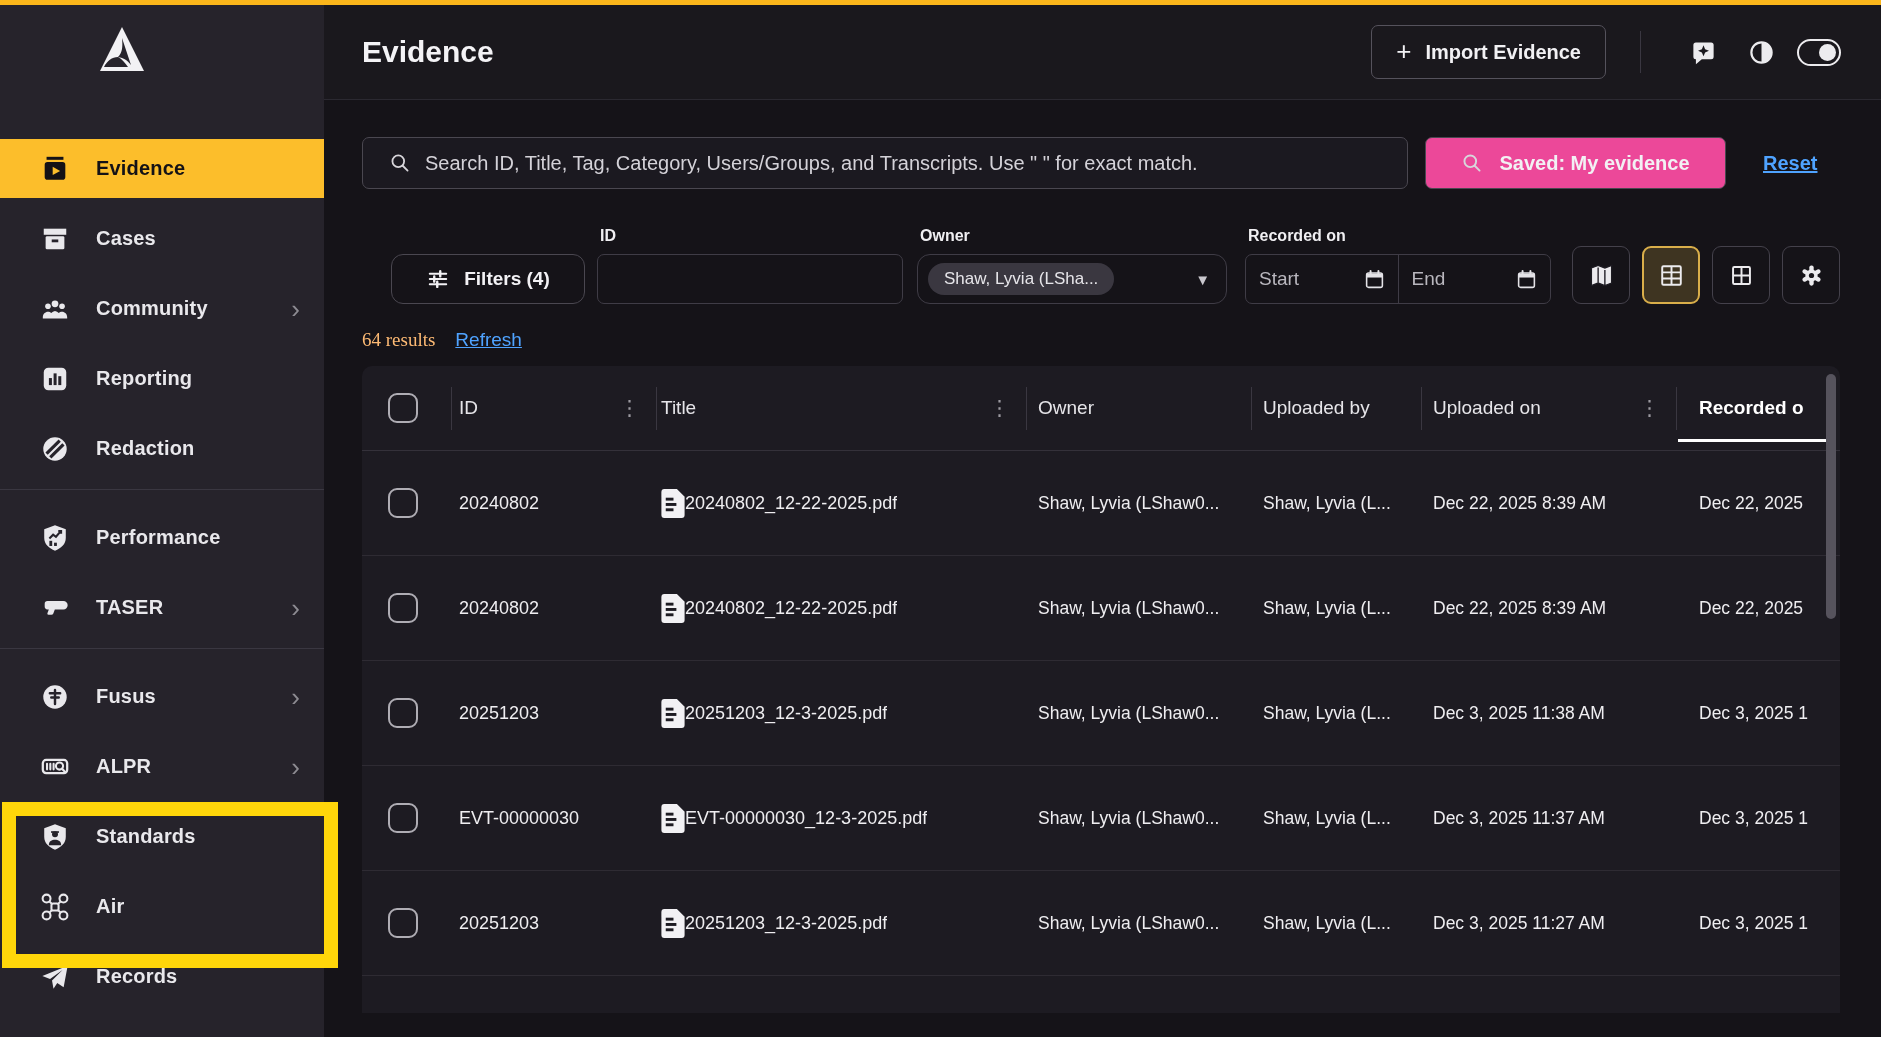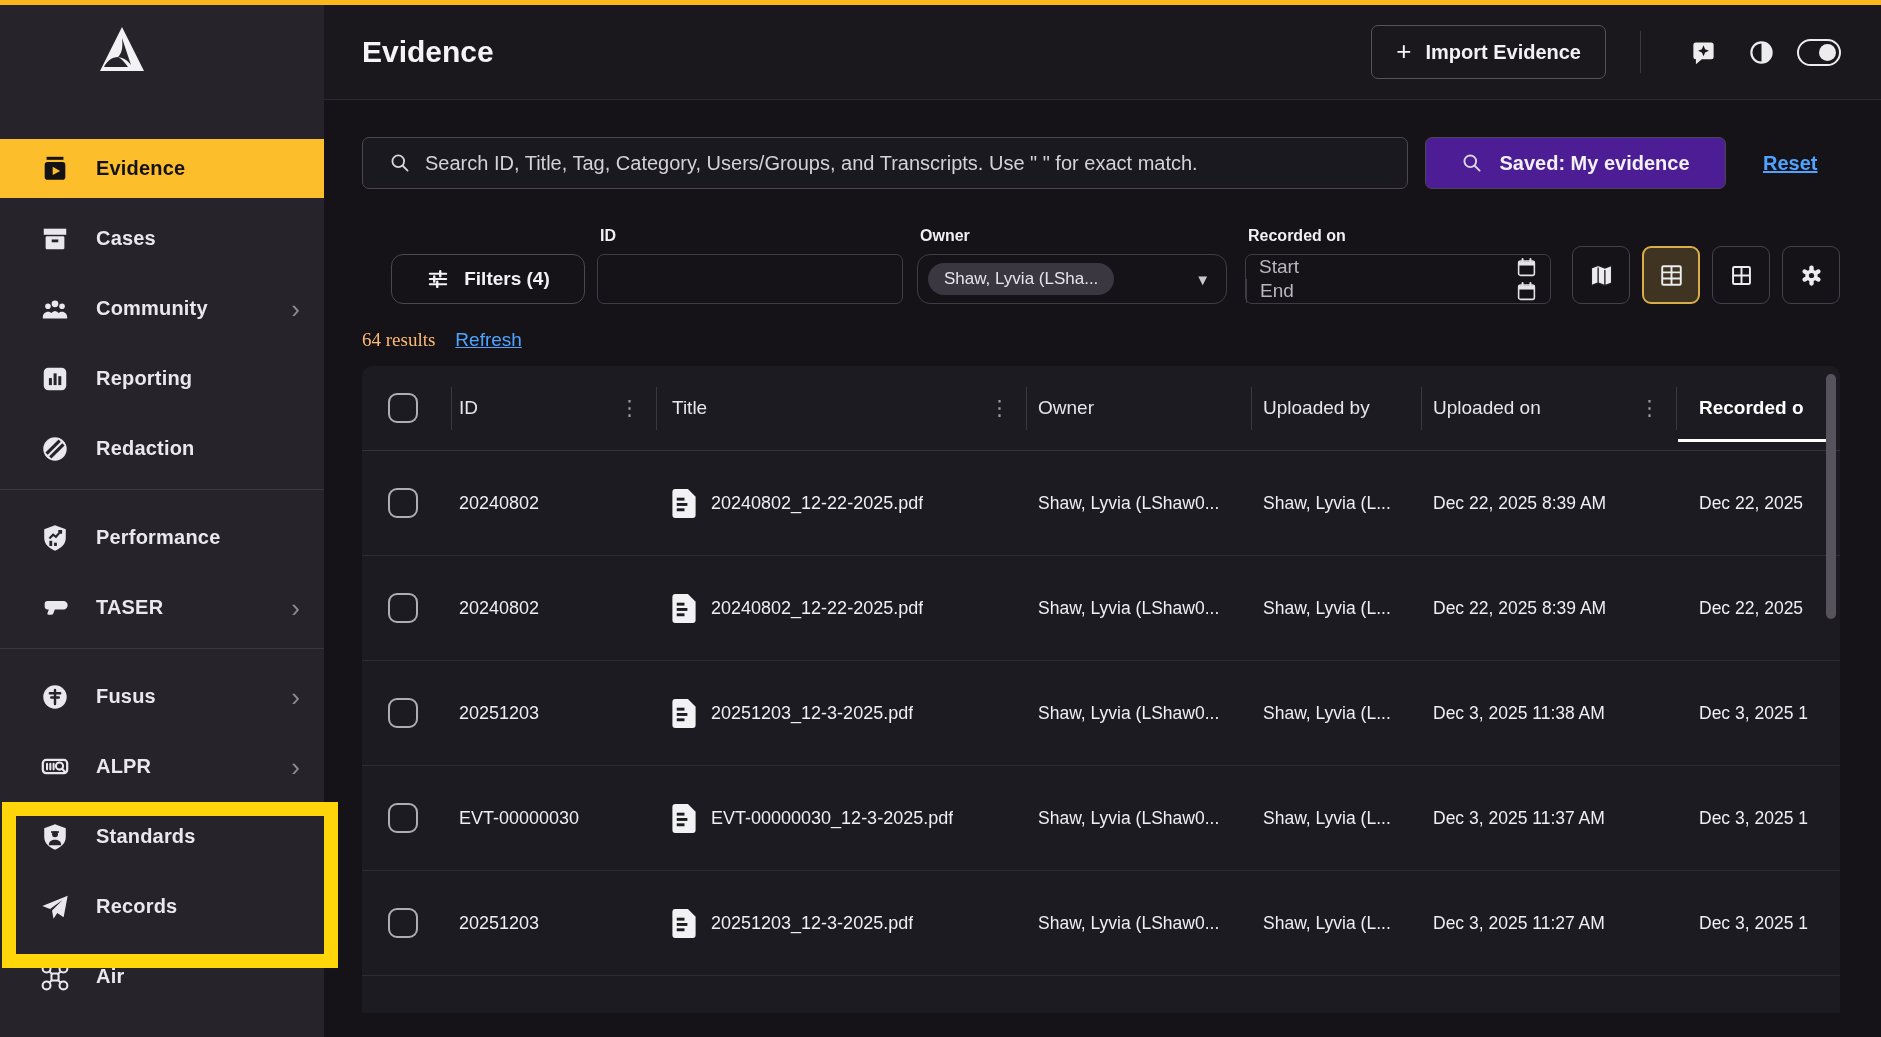--- a/index.html
+++ b/index.html
@@ -51,21 +51,21 @@
   .content { padding:0 41px 0 38px; }
 
   
   .search-row { margin-top:37px; display:flex; align-items:center; }
   .search-box { width:1046px; height:52px; background:#1B1920; border:1px solid #4A4750;
     border-radius:7px; display:flex; align-items:center; padding:0 26px; }
   .search-box svg, .saved-btn svg { width:22px; height:22px; flex:none; color:#D8D6DB; }
   .search-input { flex:1; margin-left:14px; background:transparent; border:none; outline:none;
     color:#ECEBEE; font-size:20px; font-family:inherit; }
   .search-input::placeholder { color:#D4D2D8; opacity:1; }
-  .saved-btn { margin-left:17px; width:301px; height:52px; background:#4c1d95; border:1px solid #4A4750;
+  .saved-btn { margin-left:17px; width:301px; height:52px; background:#ec4899; border:1px solid #4A4750;
     border-radius:7px; display:flex; align-items:center; justify-content:center; gap:16px;
     color:#F2F1F4; font-size:20px; font-weight:700; cursor:pointer; font-family:inherit; }
   .reset-link { margin-left:37px; color:#4FA3FF; font-size:20px; font-weight:700;
     text-decoration:underline; cursor:pointer; }
 
   
   .filter-row { margin-top:38px; display:flex; align-items:flex-end; }
   .field { display:flex; flex-direction:column; }
   .field-label { font-size:16px; font-weight:700; color:#F0EFF2; margin:0 0 8px 3px; height:19px; }
   .filters-btn { width:194px; height:50px; border:1px solid #4A4750; border-radius:12px; background:transparent;
@@ -75,21 +75,21 @@
   .id-input { width:306px; height:50px; margin-left:12px; background:transparent; border:1px solid #3F3C46;
     border-radius:7px; color:#ECEBEE; font-size:18px; padding:0 14px; outline:none; font-family:inherit; }
   .fg-id { margin-left:12px; } .fg-id .id-input { margin-left:0; }
   .fg-owner { margin-left:14px; }
   .owner-select { width:310px; height:50px; border:1px solid #3F3C46; border-radius:13px;
     display:flex; align-items:center; padding:0 16px 0 10px; cursor:pointer; }
   .owner-pill { background:#3A3740; border-radius:999px; padding:6px 16px; font-size:17px; color:#E6E5E9;
     max-width:230px; white-space:nowrap; overflow:hidden; }
   .owner-caret { margin-left:auto; color:#C9C7CD; font-size:15px; }
   .fg-recorded { margin-left:18px; }
-  .date-range { width:306px; height:50px; border:1px solid #3F3C46; border-radius:7px; display:flex;flex-direction:column; }
+  .date-range { width:306px; height:50px; border:1px solid #3F3C46; border-radius:7px; display:flex; }
   .date-half { flex:1; display:flex; align-items:center; padding:0 13px; color:#B9B7BE; font-size:19px; }
   .date-half + .date-half { border-left:1px solid #3F3C46; }
   .date-half svg { width:21px; height:21px; margin-left:auto; color:#E4E3E7; }
   .filter-spacer { flex:1; }
   .view-btn { width:58px; height:58px; border:1px solid #44414B; border-radius:9px; background:transparent;
     display:flex; align-items:center; justify-content:center; margin-left:12px; cursor:pointer; color:#ECEBEE; }
   .view-btn svg { width:27px; height:27px; }
   .view-btn.selected { border:2px solid #D9AE4A; background:#3E3421; }
 
   
@@ -100,21 +100,21 @@
   
   .table { margin-top:14px; height:647px; background:#1D1B22; border-radius:10px 10px 0 0;
     position:relative; overflow:hidden; }
   .t-row { display:flex; align-items:center; }
   .t-head { height:85px; border-bottom:1px solid #34313A; }
   .t-body-row { height:105px; border-bottom:1px solid #2E2B33; }
   .c-check { width:89px; flex:none; display:flex; }
   .checkbox { width:30px; height:30px; margin-left:26px; border:2px solid #AFADB4; border-radius:9px;
     background:transparent; cursor:pointer; }
   .c-id { width:205px; flex:none; padding-left:8px; display:flex; align-items:center; }
-  .c-title { width:370px; flex:none; padding-left:16px; display:flex; align-items:center; gap:15px; }
+  .c-title { width:370px; flex:none; padding-left:5px; display:flex; align-items:center; }
   .c-owner { width:225px; flex:none; padding-left:12px; }
   .c-upby { width:170px; flex:none; padding-left:12px; }
   .c-upon { width:255px; flex:none; padding-left:12px; display:flex; align-items:flex-end; }
   .c-rec { flex:1; padding-left:23px; overflow:hidden; white-space:nowrap; }
   .t-head .hcell { font-size:19px; color:#E6E5E9; position:relative; height:100%; display:flex; align-items:center; }
   .t-head .c-check { height:100%; align-items:center; }
   .t-head .hcell::before { content:""; position:absolute; left:0; top:21px; width:1px; height:43px; background:#3A3741; }
   .t-head .c-id::before { left:0; }
   .kebab { margin-left:auto; margin-right:16px; color:#9C9AA1; font-size:21px; letter-spacing:0; }
   .hcell.c-rec { font-weight:700; color:#FFFFFF; }
@@ -241,38 +241,38 @@
               <path fill="currentColor" d="M16 2.5l11.5 4.2v9.1c0 7.2-5.2 11.3-11.5 13.7C9.7 27.1 4.5 23 4.5 15.8V6.7z"></path>
               <circle cx="16" cy="13" r="3.2" fill="#26232B"></circle>
               <path d="M11.8 9.8h8.4v1.8h-8.4z" fill="#26232B"></path>
               <path d="M9.5 24c0-3.6 3-5.2 6.5-5.2s6.5 1.6 6.5 5.2v.8h-13z" fill="#26232B"></path>
             </svg>
           </span>
           <span class="nav-label">Standards</span>
         </div>
         <div class="nav-item">
           <span class="nav-icon">
-            <svg viewBox="0 0 32 32" fill="currentColor">
-              <path d="M29.5 4L2.5 14.8l8.2 3.4L24 8.5 12.8 19.6l1.6 8.9 4-6 6.8 4.5z"></path>
-            </svg>
-          </span>
-          <span class="nav-label">Records</span>
-        </div>
-        <div class="nav-item">
-          <span class="nav-icon">
             <svg viewBox="0 0 32 32" fill="none" stroke="currentColor" stroke-width="2.2">
               <circle cx="7" cy="7" r="4.2"></circle>
               <circle cx="25" cy="7" r="4.2"></circle>
               <circle cx="7" cy="25" r="4.2"></circle>
               <circle cx="25" cy="25" r="4.2"></circle>
               <rect x="12.2" y="12.2" width="7.6" height="7.6" rx="2"></rect>
               <path d="M10 10l2.8 2.8M22 10l-2.8 2.8M10 22l2.8-2.8M22 22l-2.8-2.8"></path>
             </svg>
           </span>
           <span class="nav-label">Air</span>
+        </div>
+        <div class="nav-item">
+          <span class="nav-icon">
+            <svg viewBox="0 0 32 32" fill="currentColor">
+              <path d="M29.5 4L2.5 14.8l8.2 3.4L24 8.5 12.8 19.6l1.6 8.9 4-6 6.8 4.5z"></path>
+            </svg>
+          </span>
+          <span class="nav-label">Records</span>
         </div>
       </div>
   </nav>
   <div class="annotation-box"></div>
 
   <div class="main">
     <div class="main-header">
       <h1 class="page-title">Evidence</h1>
       <div class="header-actions">
         <button class="import-btn">

